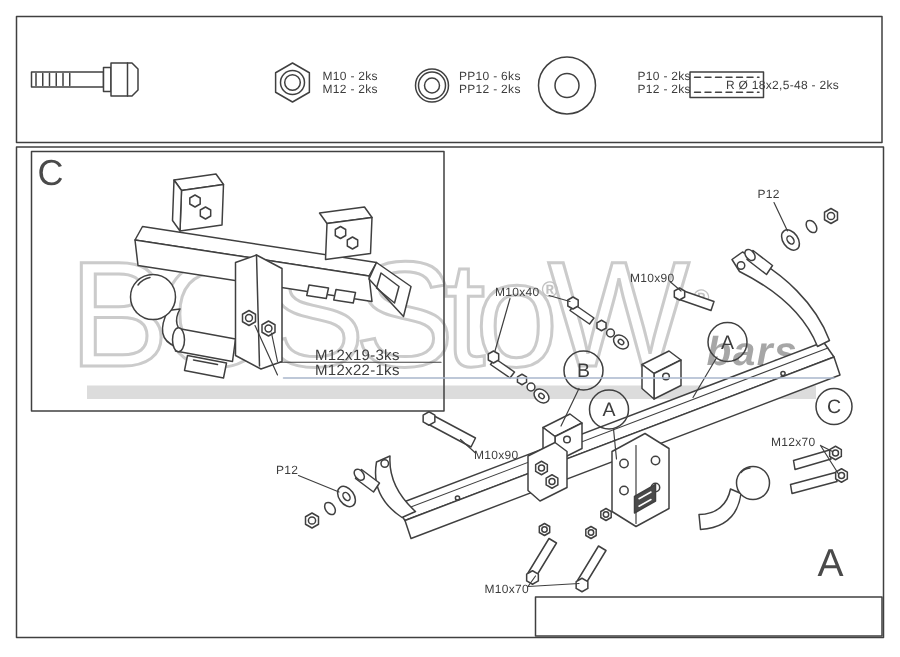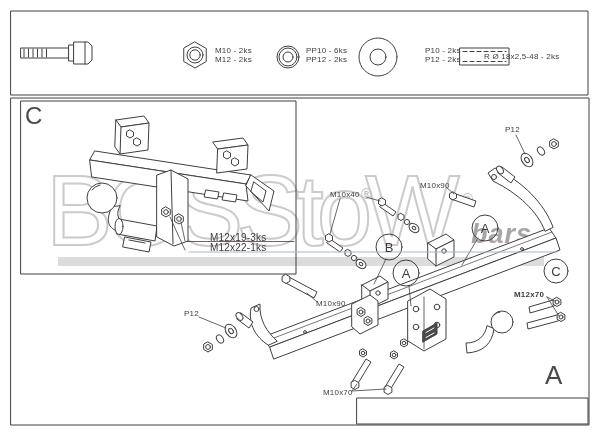--- a/index.html
+++ b/index.html
@@ -229,21 +229,21 @@
   <div class="biglet" style="left:25px;top:102px;font-size:24px;">C</div>
   <div class="lbl lbl-sm" style="left:186px;top:233px;">M12x19-3ks</div>
   <div class="lbl lbl-sm" style="left:186px;top:243px;">M12x22-1ks</div>
 
   <div class="lbl" style="left:505px;top:125px;">P12</div>
   <div class="lbl" style="left:420px;top:181px;">M10x90</div>
   <div class="lbl" style="left:330px;top:190px;">M10x40</div>
   <div class="lbl" style="left:184px;top:309px;">P12</div>
   <div class="lbl" style="left:316px;top:299px;">M10x90</div>
   <div class="lbl" style="left:323px;top:388px;">M10x70</div>
-  <div class="lbl" style="left:514px;top:290px;font-weight:bold;">M12x70</div>
+  <div class="lbl" style="left:514px;top:290px;">M12x70</div>
 
   <div class="callout" style="left:389px;top:247px;">B</div>
   <div class="callout" style="left:406px;top:273px;">A</div>
   <div class="callout" style="left:485px;top:228px;">A</div>
   <div class="callout" style="left:556px;top:271px;">C</div>
 
   <div class="biglet" style="left:545px;top:360px;font-size:26px;">A</div>
 
 </div>
 

